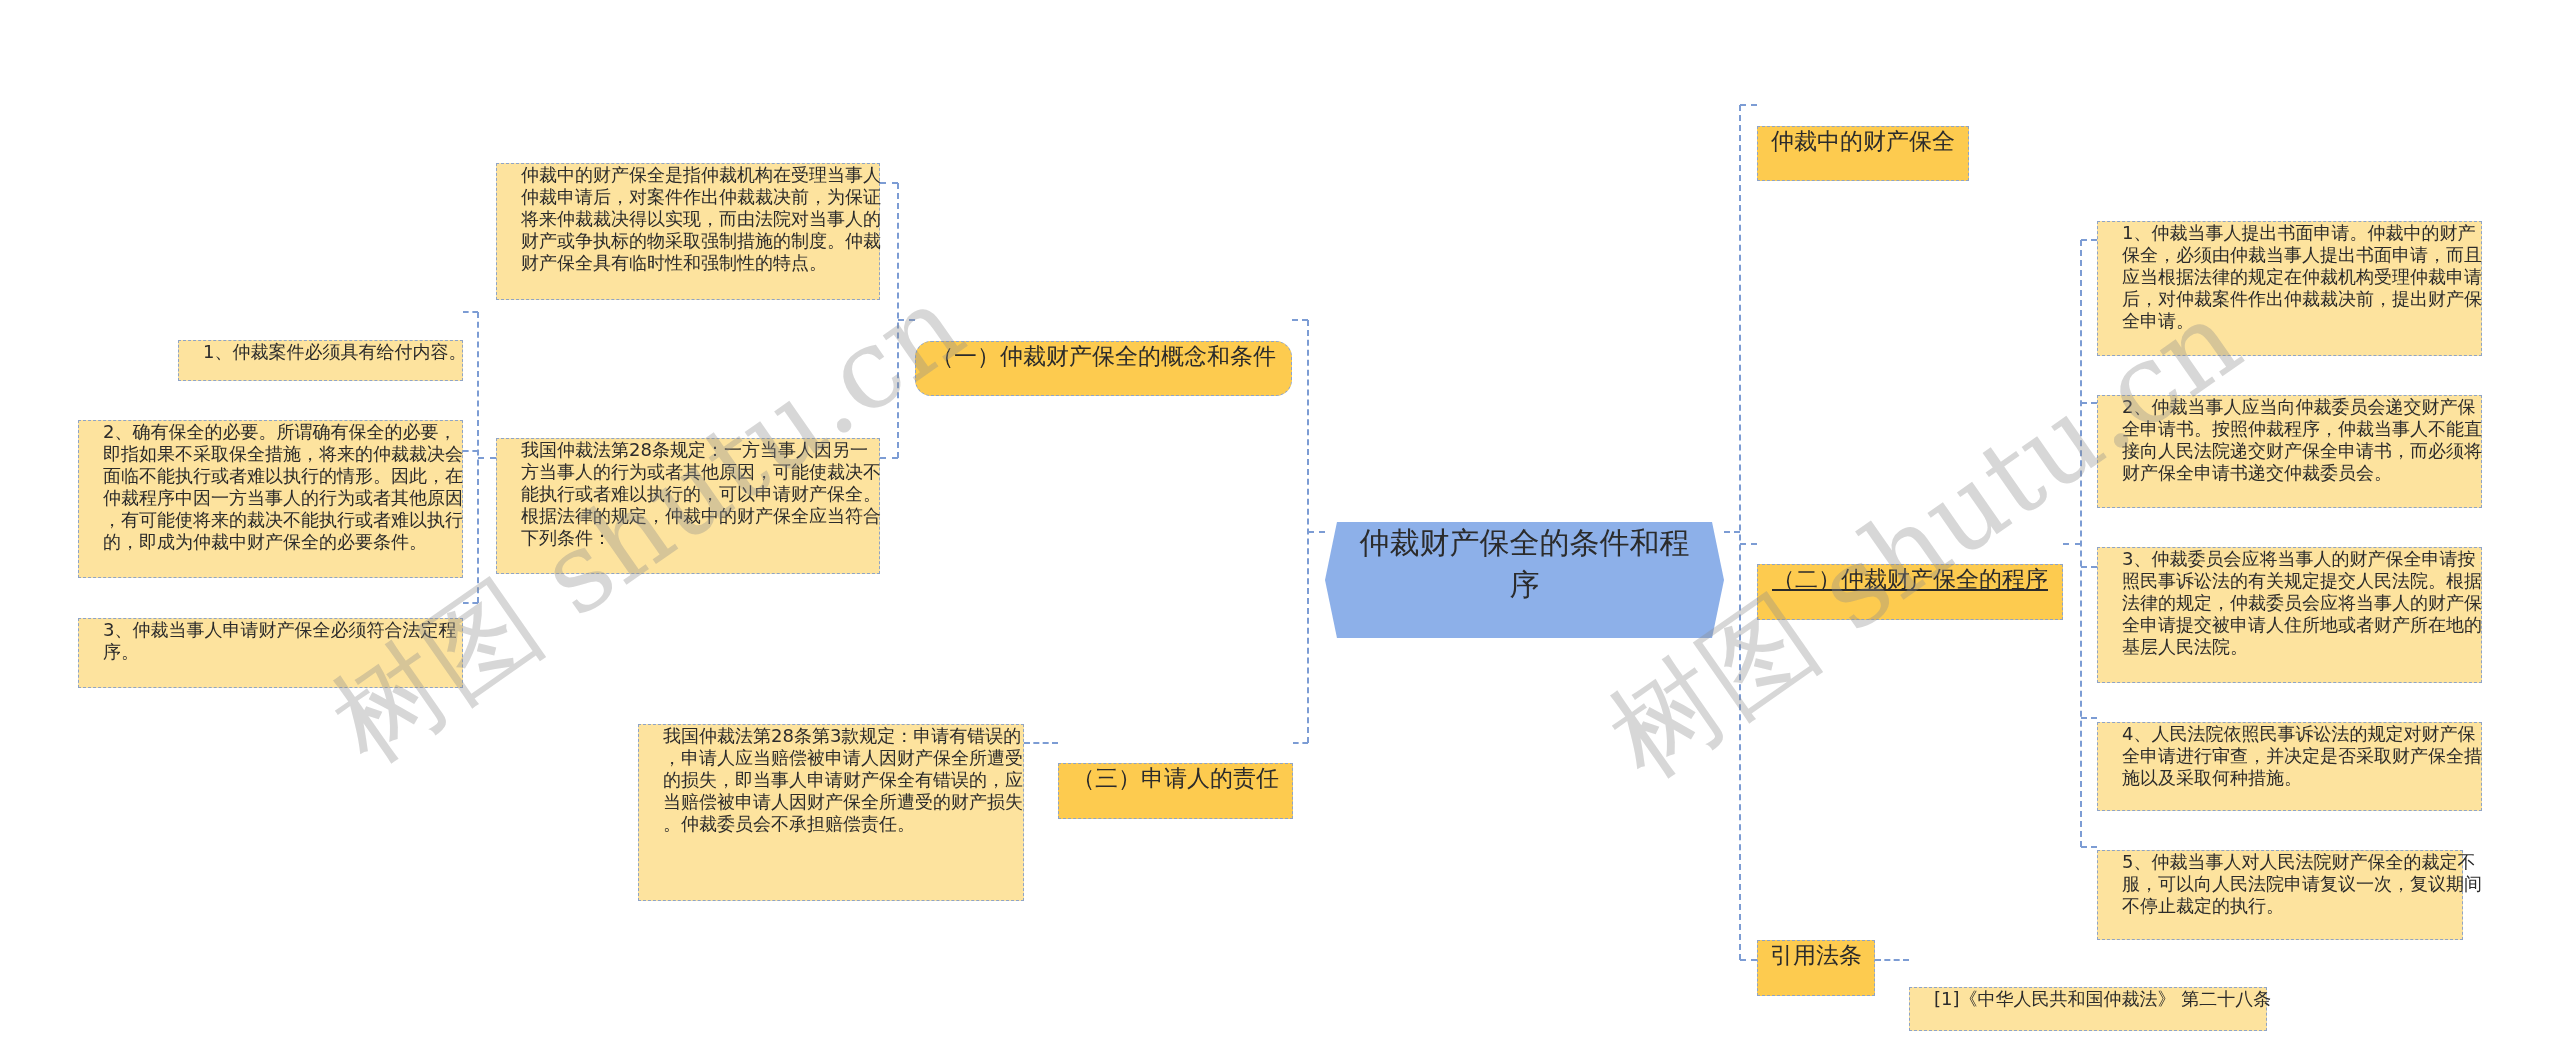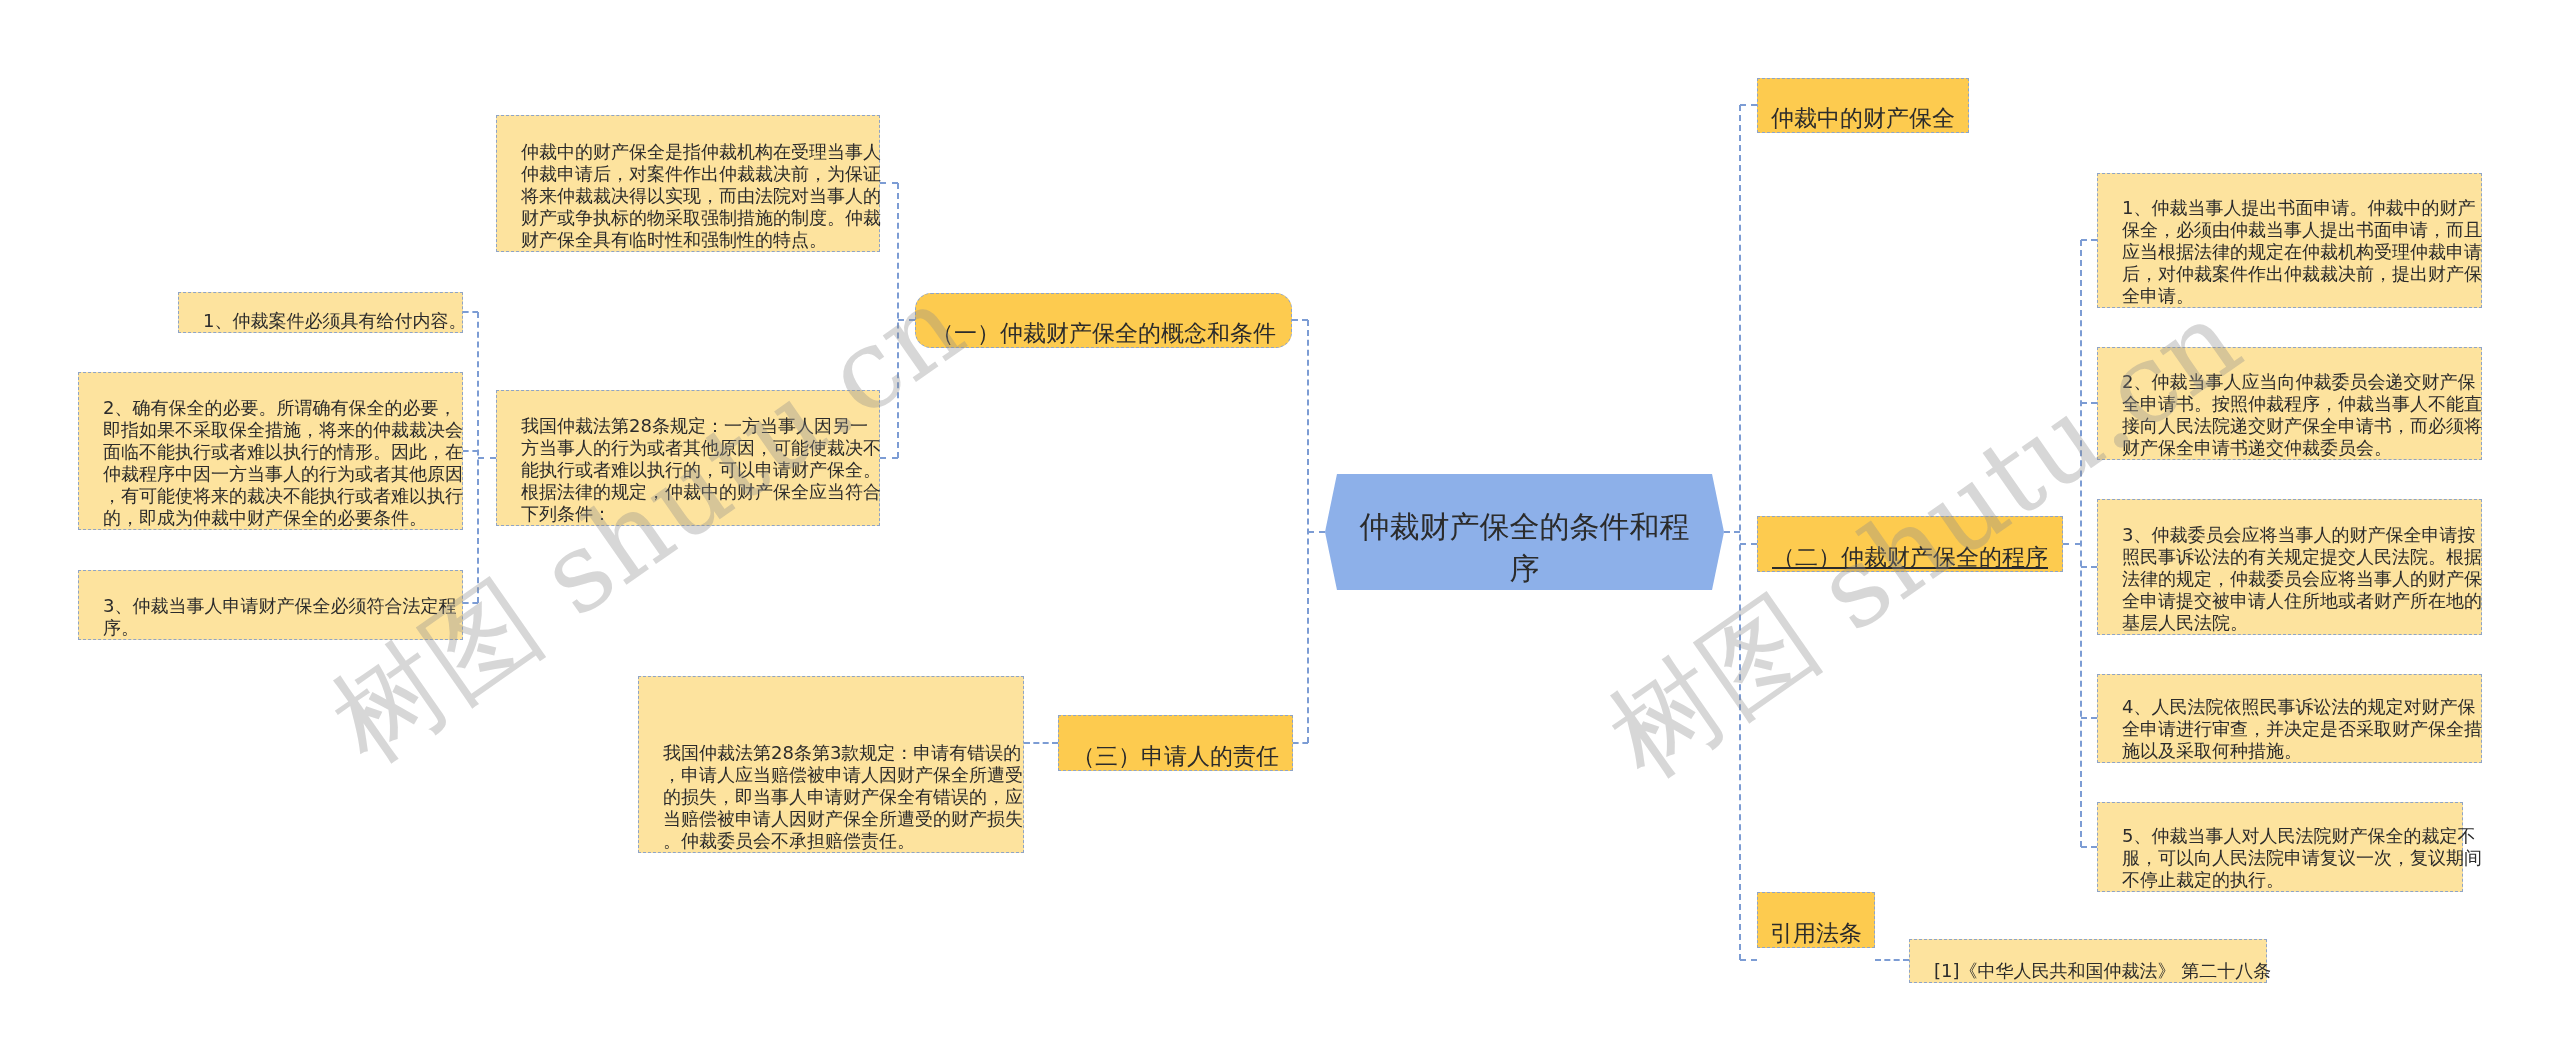--- a/index.html
+++ b/index.html
@@ -14,21 +14,21 @@
     html, body { margin: 0; padding: 0; }
     body {
       width: 2560px; height: 1064px;
       position: relative; overflow: hidden;
       background: #ffffff;
       font-family: "DejaVu Sans", "Liberation Sans", sans-serif;
       color: var(--text);
     }
     .node {
       position: absolute; box-sizing: border-box;
-      display: flex; align-items: flex-end;
+      display: flex; align-items: flex-start; margin-top: 48px;
     }
     .leaf {
       background: var(--leaf_fill);
       border: 1.5px dashed var(--border);
       font-size: 18px; line-height: 22px;
       padding: 0 24px;
     }
     .leaf span { white-space: pre; }
     .topic {
       background: var(--topic_fill);

